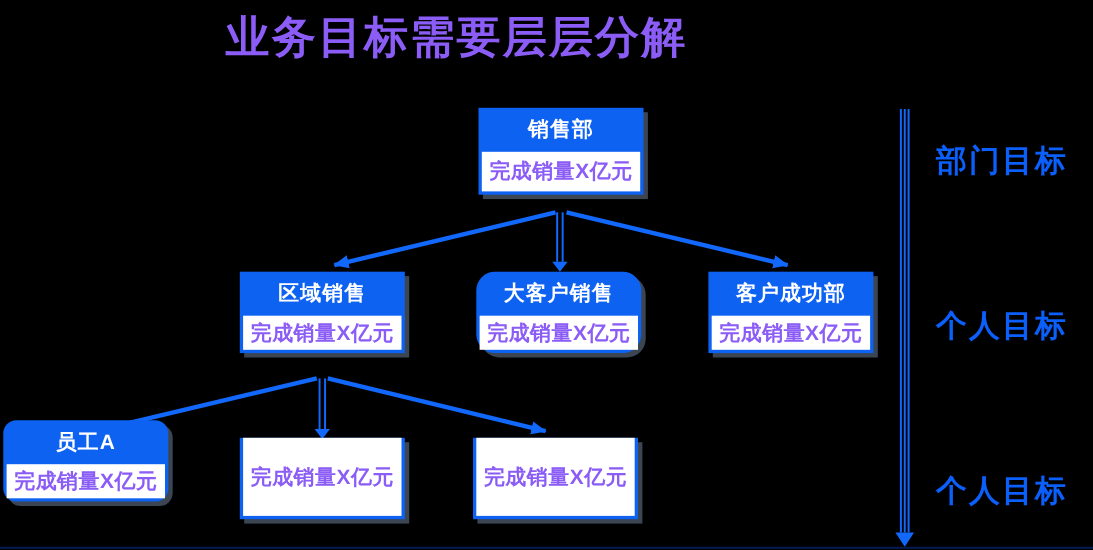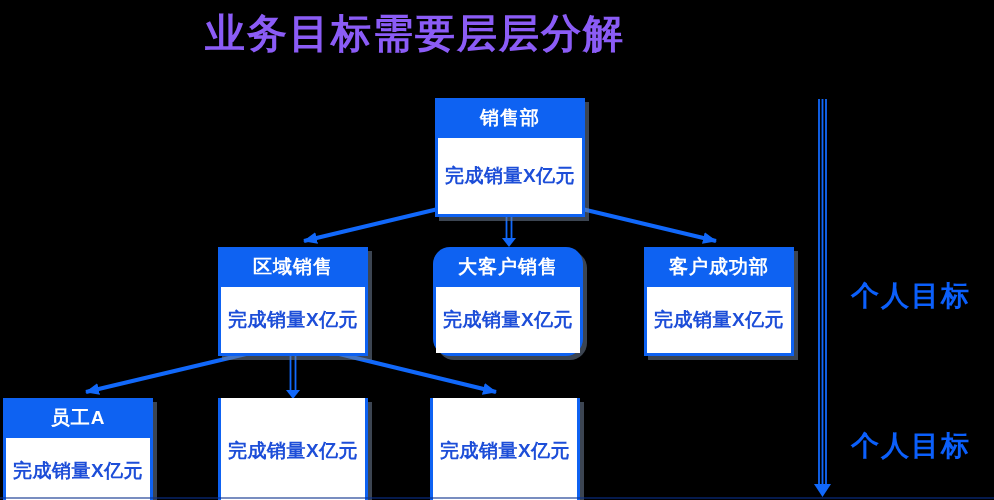--- a/index.html
+++ b/index.html
@@ -9,36 +9,36 @@
     font-family:"Liberation Sans","DejaVu Sans",sans-serif;
   }
   .canvas{position:absolute;inset:0;}
   .title{
     position:absolute;top:6px;left:0;width:830px;
     text-align:center;
     font-size:40px;font-weight:700;letter-spacing:2px;
     color:#8b5cf6;
   }
   .node{
-    position:absolute;width:150px;height:109px;
+    position:absolute;width:150px;height:74px;
     background:#0e62f2;
     box-sizing:border-box;
     padding:0 3px 3px 3px;
     box-shadow:4px 4px 0 rgba(110,125,150,0.55);
     display:flex;flex-direction:column;
   }
   .node-header{
     height:40px;flex:0 0 40px;
     display:flex;align-items:center;justify-content:center;
     color:#ffffff;font-size:19px;font-weight:700;letter-spacing:1px;
   }
   .node-body{
     flex:1;background:#ffffff;
     display:flex;align-items:center;justify-content:center;
-    color:#1d4ed8;font-size:19px;font-weight:700;letter-spacing:0.5px;
+    color:#8b5cf6;font-size:19px;font-weight:700;letter-spacing:0.5px;
   }
   .axis-label{
     position:absolute;left:836px;width:150px;
     text-align:center;
     font-size:28px;font-weight:700;letter-spacing:2px;
     color:#0b5ffb;
   }
   svg.connectors{position:absolute;inset:0;pointer-events:none;}
   .bottom-divider{
     position:absolute;left:0;right:0;bottom:1px;height:2px;
@@ -72,46 +72,47 @@
     <polygon points="286,390 300,390 293,399" fill="#1168fa"></polygon>
 
     <g>
       <line x1="819" y1="99" x2="819" y2="484" stroke="#1168fa" stroke-width="1.8"></line>
       <line x1="822.5" y1="99" x2="822.5" y2="484" stroke="#1168fa" stroke-width="1.8"></line>
       <line x1="826" y1="99" x2="826" y2="484" stroke="#1168fa" stroke-width="1.8"></line>
       <polygon points="814,484 831,484 822.5,497" fill="#1168fa"></polygon>
     </g>
   </svg>
 
-  <div class="node" style="left:435px;top:98px;height:119px;">
+  <div class="node" style="left:435px;top:98px;height:79px;">
     <div class="node-header">销售部</div>
     <div class="node-body">完成销量X亿元</div>
   </div>
 
   <div class="node" style="left:218px;top:247px;">
     <div class="node-header">区域销售</div>
     <div class="node-body">完成销量X亿元</div>
   </div>
   <div class="node" style="left:433px;top:247px;border-radius:17px;">
     <div class="node-header">大客户销售</div>
     <div class="node-body">完成销量X亿元</div>
   </div>
   <div class="node" style="left:644px;top:247px;">
     <div class="node-header">客户成功部</div>
     <div class="node-body">完成销量X亿元</div>
   </div>
 
-  <div class="node" style="left:3px;top:398px;">
+  <div class="node" style="left:3px;top:382px;border-radius:12px;">
     <div class="node-header">员工A</div>
     <div class="node-body">完成销量X亿元</div>
   </div>
   <div class="node" style="left:218px;top:398px;">
     <div class="node-body">完成销量X亿元</div>
   </div>
   <div class="node" style="left:430px;top:398px;">
     <div class="node-body">完成销量X亿元</div>
   </div>
 
+  <div class="axis-label" style="top:127px;">部门目标</div>
   <div class="axis-label" style="top:277px;">个人目标</div>
   <div class="axis-label" style="top:427px;">个人目标</div>
 
   <div class="bottom-divider"></div>
 </div>
 
 </body></html>

